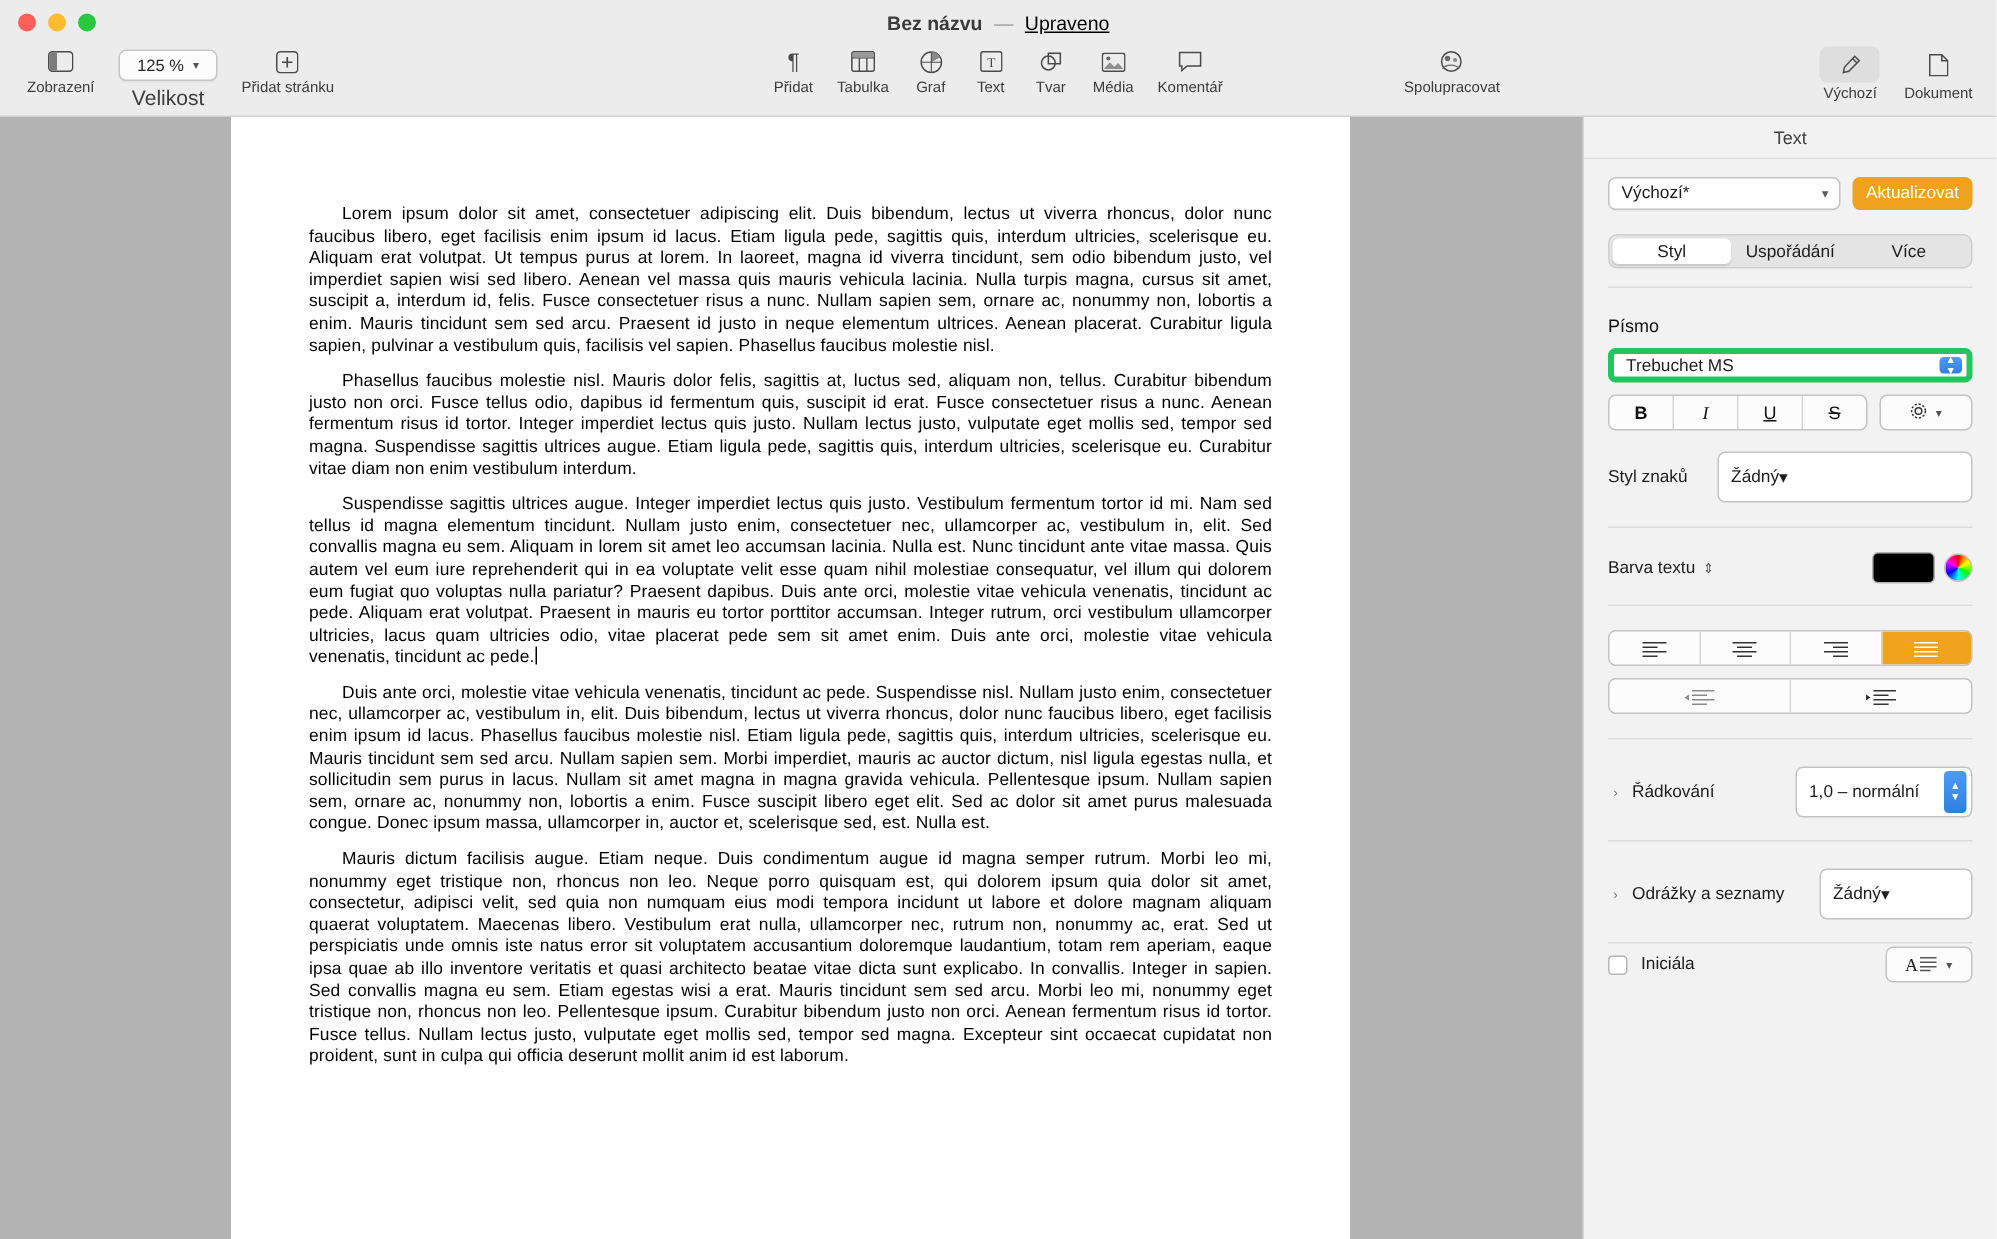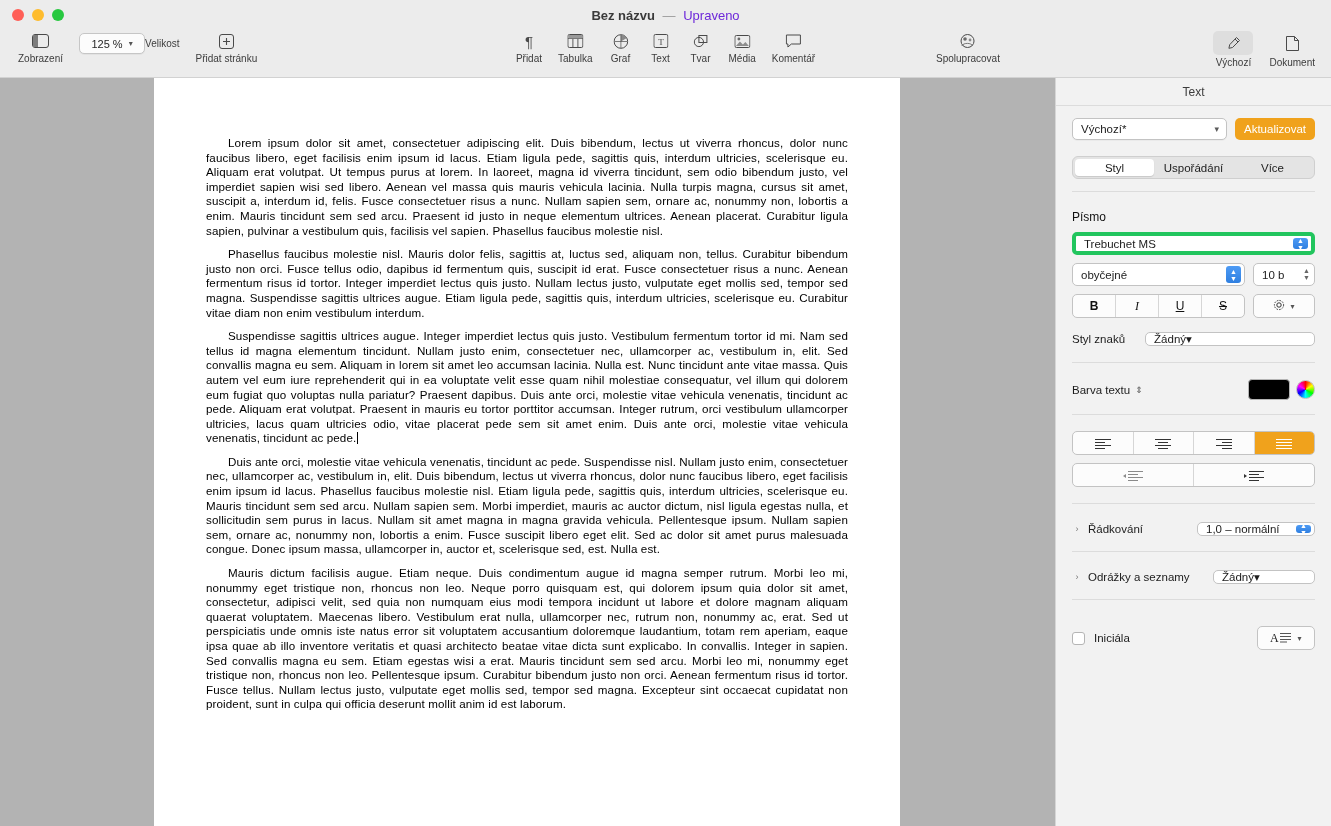--- a/index.html
+++ b/index.html
@@ -41,21 +41,21 @@
   .title-center {
     position: absolute;
     left: 0; right: 0;
     text-align: center;
     font-size: 13px;
     color: #3a3a3a;
     font-weight: bold;
     pointer-events: none;
   }
   .title-center .sep { color: #9a9a9a; font-weight: normal; margin: 0 4px; }
-  .title-center .sub { color: #6d28d9; font-weight: normal; }
+  .title-center .sub { color: #000000; font-weight: normal; text-decoration: underline; }
 
   
   .toolbar {
     height: 48px;
     background: #ececec;
     border-bottom: 1px solid #d2d2d2;
     display: flex;
     align-items: flex-start;
     padding: 0 10px;
     position: relative;
@@ -92,22 +92,22 @@
     border-radius: 5px;
     box-shadow: 0 1px 0 rgba(0,0,0,0.04);
     display: flex;
     align-items: center;
     justify-content: center;
     gap: 6px;
     font-size: 11px;
     color: #262626;
     padding: 0 6px;
   }
-  .zoom-wrap { display: flex; flex-direction: row; align-items: center; padding: 0 8px; }
-  .zoom-wrap .lbl { font-size: 10px; color: #3c3c3c; margin-top: 3px; }
+  .zoom-wrap { display: flex; flex-direction: column; align-items: center; padding: 0 8px; }
+  .zoom-wrap .lbl { font-size: 14px; color: #3c3c3c; margin-top: 3px; }
   .tb-center { position: absolute; left: 50%; transform: translateX(-50%); display: flex; }
   .tb-collab { position: absolute; left: 968px; transform: translateX(-50%); display: flex; }
   .tb-right { position: absolute; right: 8px; display: flex; }
   .tb-item.active .glyph-box {
     background: #dedede;
     border-radius: 5px;
   }
   .glyph-box { padding: 2px 12px; }
 
   
@@ -334,25 +334,25 @@
     background: #fcfcfc;
   }
 
   .disc-row { display: flex; align-items: center; margin-top: 18px; gap: 6px; }
   .disc {
     font-size: 9px; color: #777; width: 10px; text-align: center;
   }
   .disc-lab { font-size: 11.5px; }
   .disc-ctl { margin-left: auto; }
   .pop-fixed {
-    height: 14px; background: #fff; border: 1px solid #c3c3c3; border-radius: 5px;
+    height: 34px; background: #fff; border: 1px solid #c3c3c3; border-radius: 5px;
     display: flex; align-items: center; padding: 0 8px; font-size: 11.5px; position: relative;
   }
 
-  .check-row { display: flex; align-items: center; margin-top: 26px; gap: 9px; }
+  .check-row { display: flex; align-items: center; margin-top: 2px; gap: 9px; }
   .checkbox {
     width: 13px; height: 13px; background: #fff;
     border: 1px solid #b5b5b5; border-radius: 3px;
   }
   .cap-btn {
     margin-left: auto;
     width: 58px; height: 24px;
     background: #fcfcfc; border: 1px solid #c3c3c3; border-radius: 5px;
     display: flex; align-items: center; justify-content: center; gap: 5px;
     font-size: 11px;
@@ -549,40 +549,20 @@
         <div class="sec-title">Písmo</div>
 
         <div class="font-popup">
           <span>Trebuchet MS</span>
           <span class="stepper-blue">
               <span>▲</span>
               <span>▼</span>
             </span>
         </div>
 
-        <div class="row2">
-          <div class="left">
-            <div class="pop-sm">
-              <span>obyčejné</span>
-              <span class="stepper-blue">
-                  <span>▲</span>
-                  <span>▼</span>
-                </span>
-            </div>
-          </div>
-          <div class="right">
-            <div class="pop-sm">
-              <span>10 b</span>
-              <span class="stepper-gray">
-                  <span>▲</span>
-                  <span>▼</span>
-                </span>
-            </div>
-          </div>
-        </div>
 
         <div class="fmt-row">
           <div class="fmt-group">
             <div class="fmt-btn" style="font-weight:bold;">B</div>
             <div class="fmt-btn" style="font-style:italic;font-family:'Liberation Serif',serif;">I</div>
             <div class="fmt-btn" style="text-decoration:underline;">U</div>
             <div class="fmt-btn" style="text-decoration:line-through;">S</div>
           </div>
           <div class="gear-btn">
             <span>

